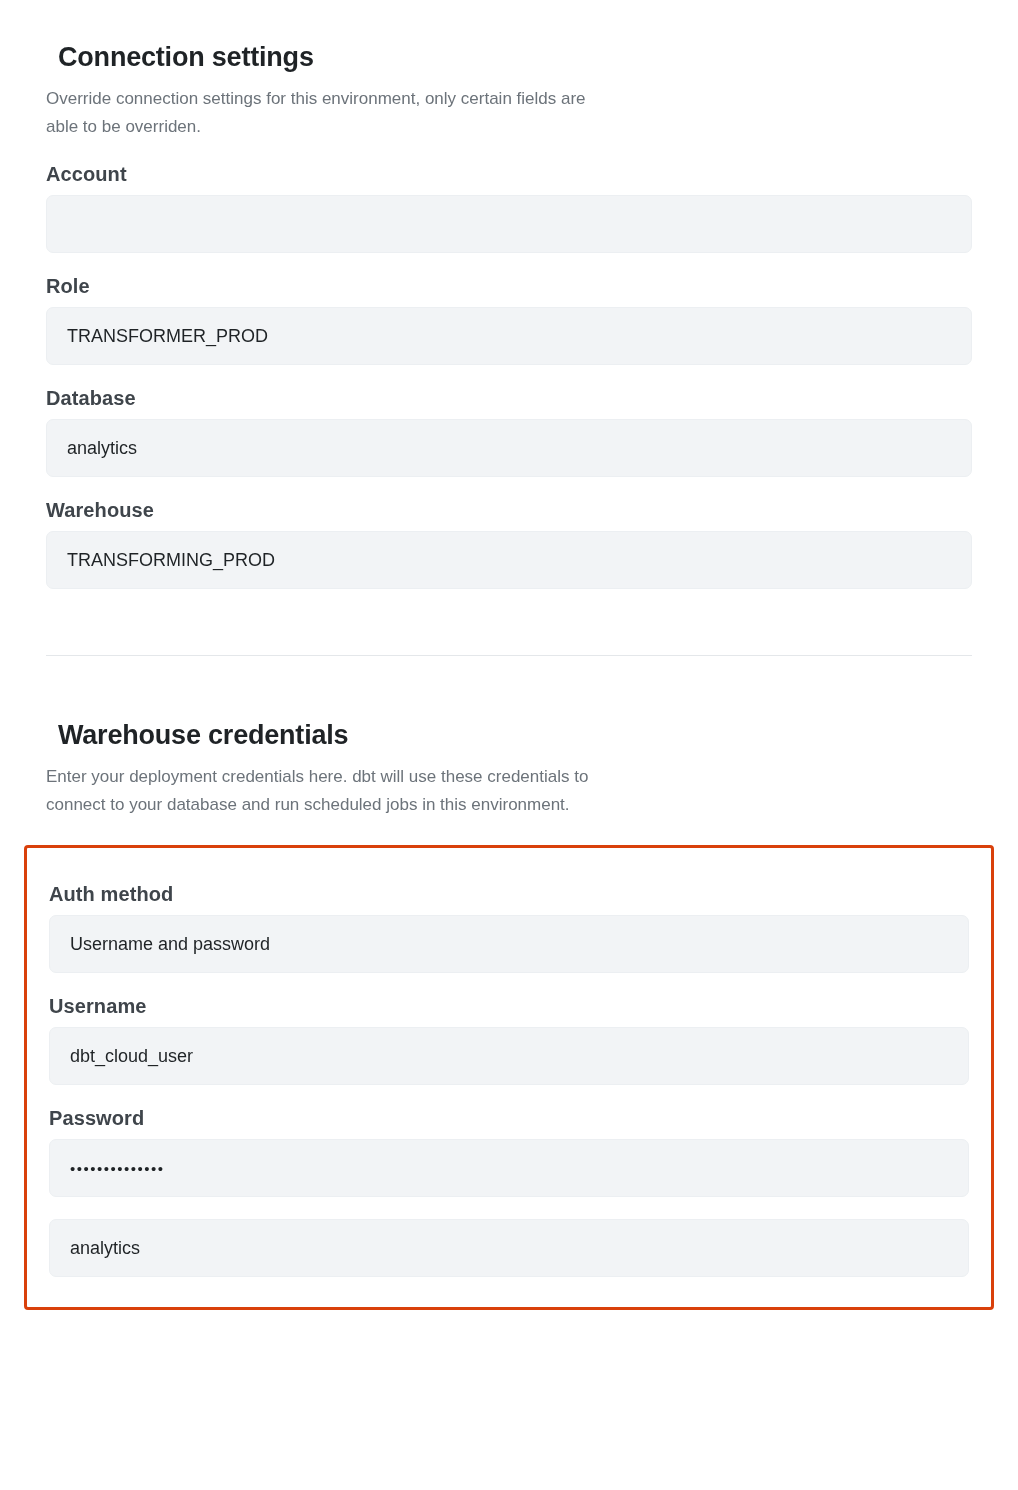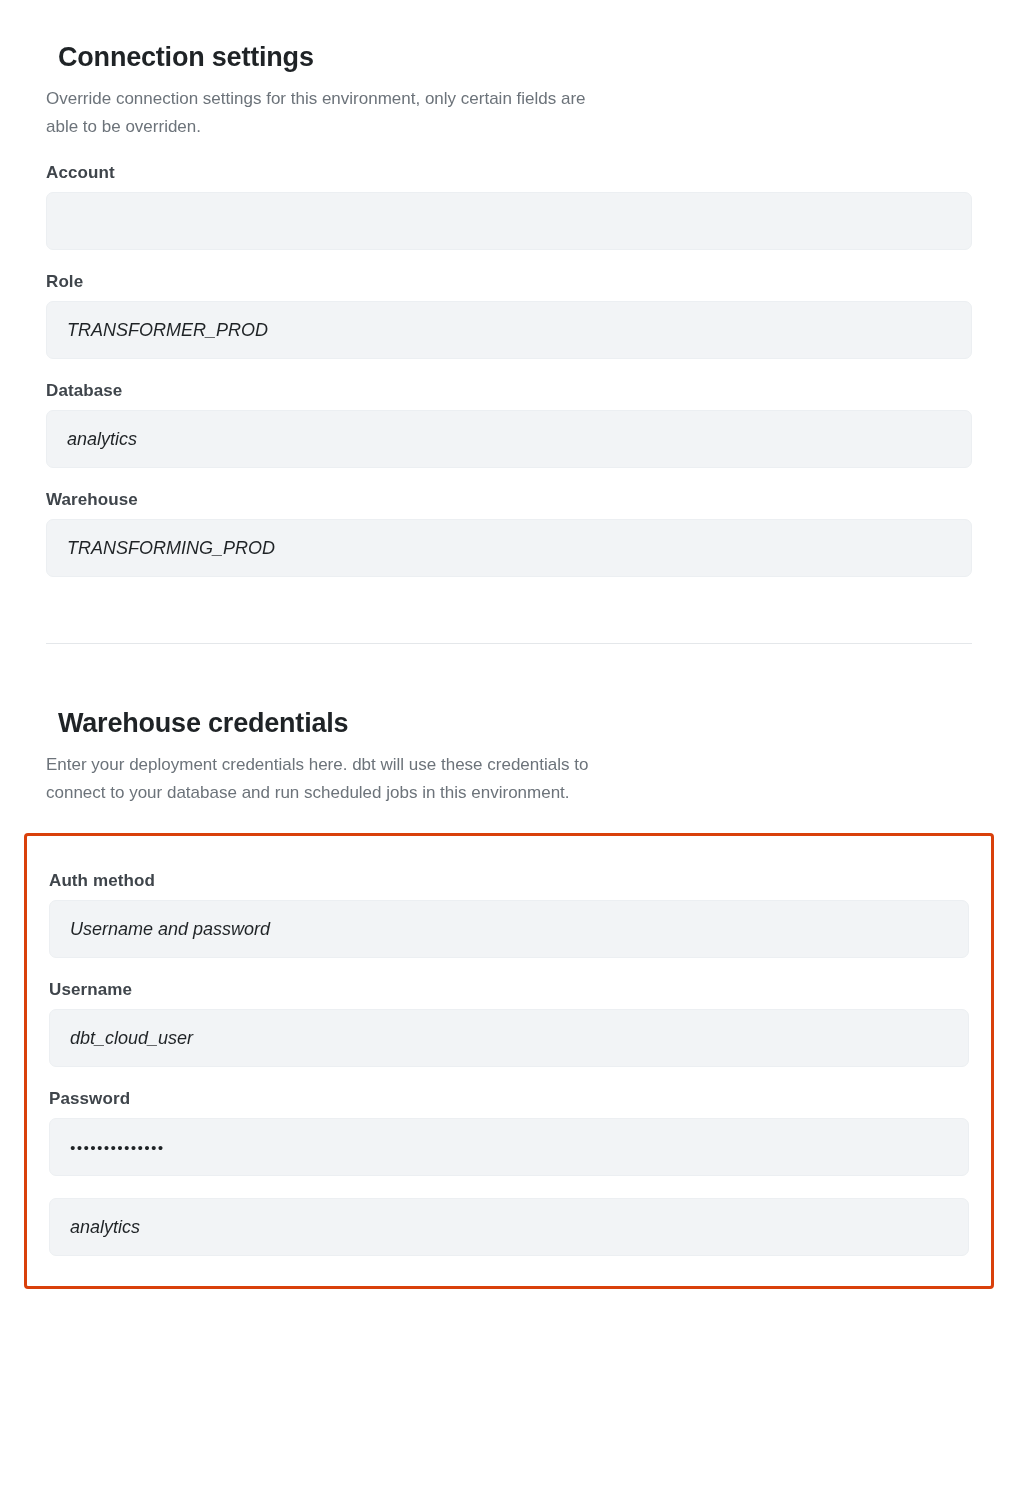--- a/index.html
+++ b/index.html
@@ -37,39 +37,38 @@
     line-height: 28px;
     color: #6c737a;
     margin: 12px 0 0 0;
     max-width: 560px;
   }
 
   .field {
     margin-top: 22px;
   }
   .field-label {
-    font-size: 17px;
+    font-size: 20px;
     font-weight: bold;
     color: #3f454b;
     margin-bottom: 9px;
     letter-spacing: 0.1px;
   }
   .field-input {
     height: 58px;
     background: #f2f4f6;
     border: 1px solid #eceff2;
     border-radius: 7px;
     display: flex;
     align-items: center;
     padding: 0 20px;
     font-size: 18px;
     color: #1f2326;
     width: 100%;
     font-family: "Liberation Sans", sans-serif;
-    font-style: italic;
   }
   .field-input.empty { color: transparent; }
   .field-input.password {
     letter-spacing: 1.5px;
     font-size: 15px;
   }
 
   .divider {
     border: none;
     border-top: 1px solid #e4e7ea;

